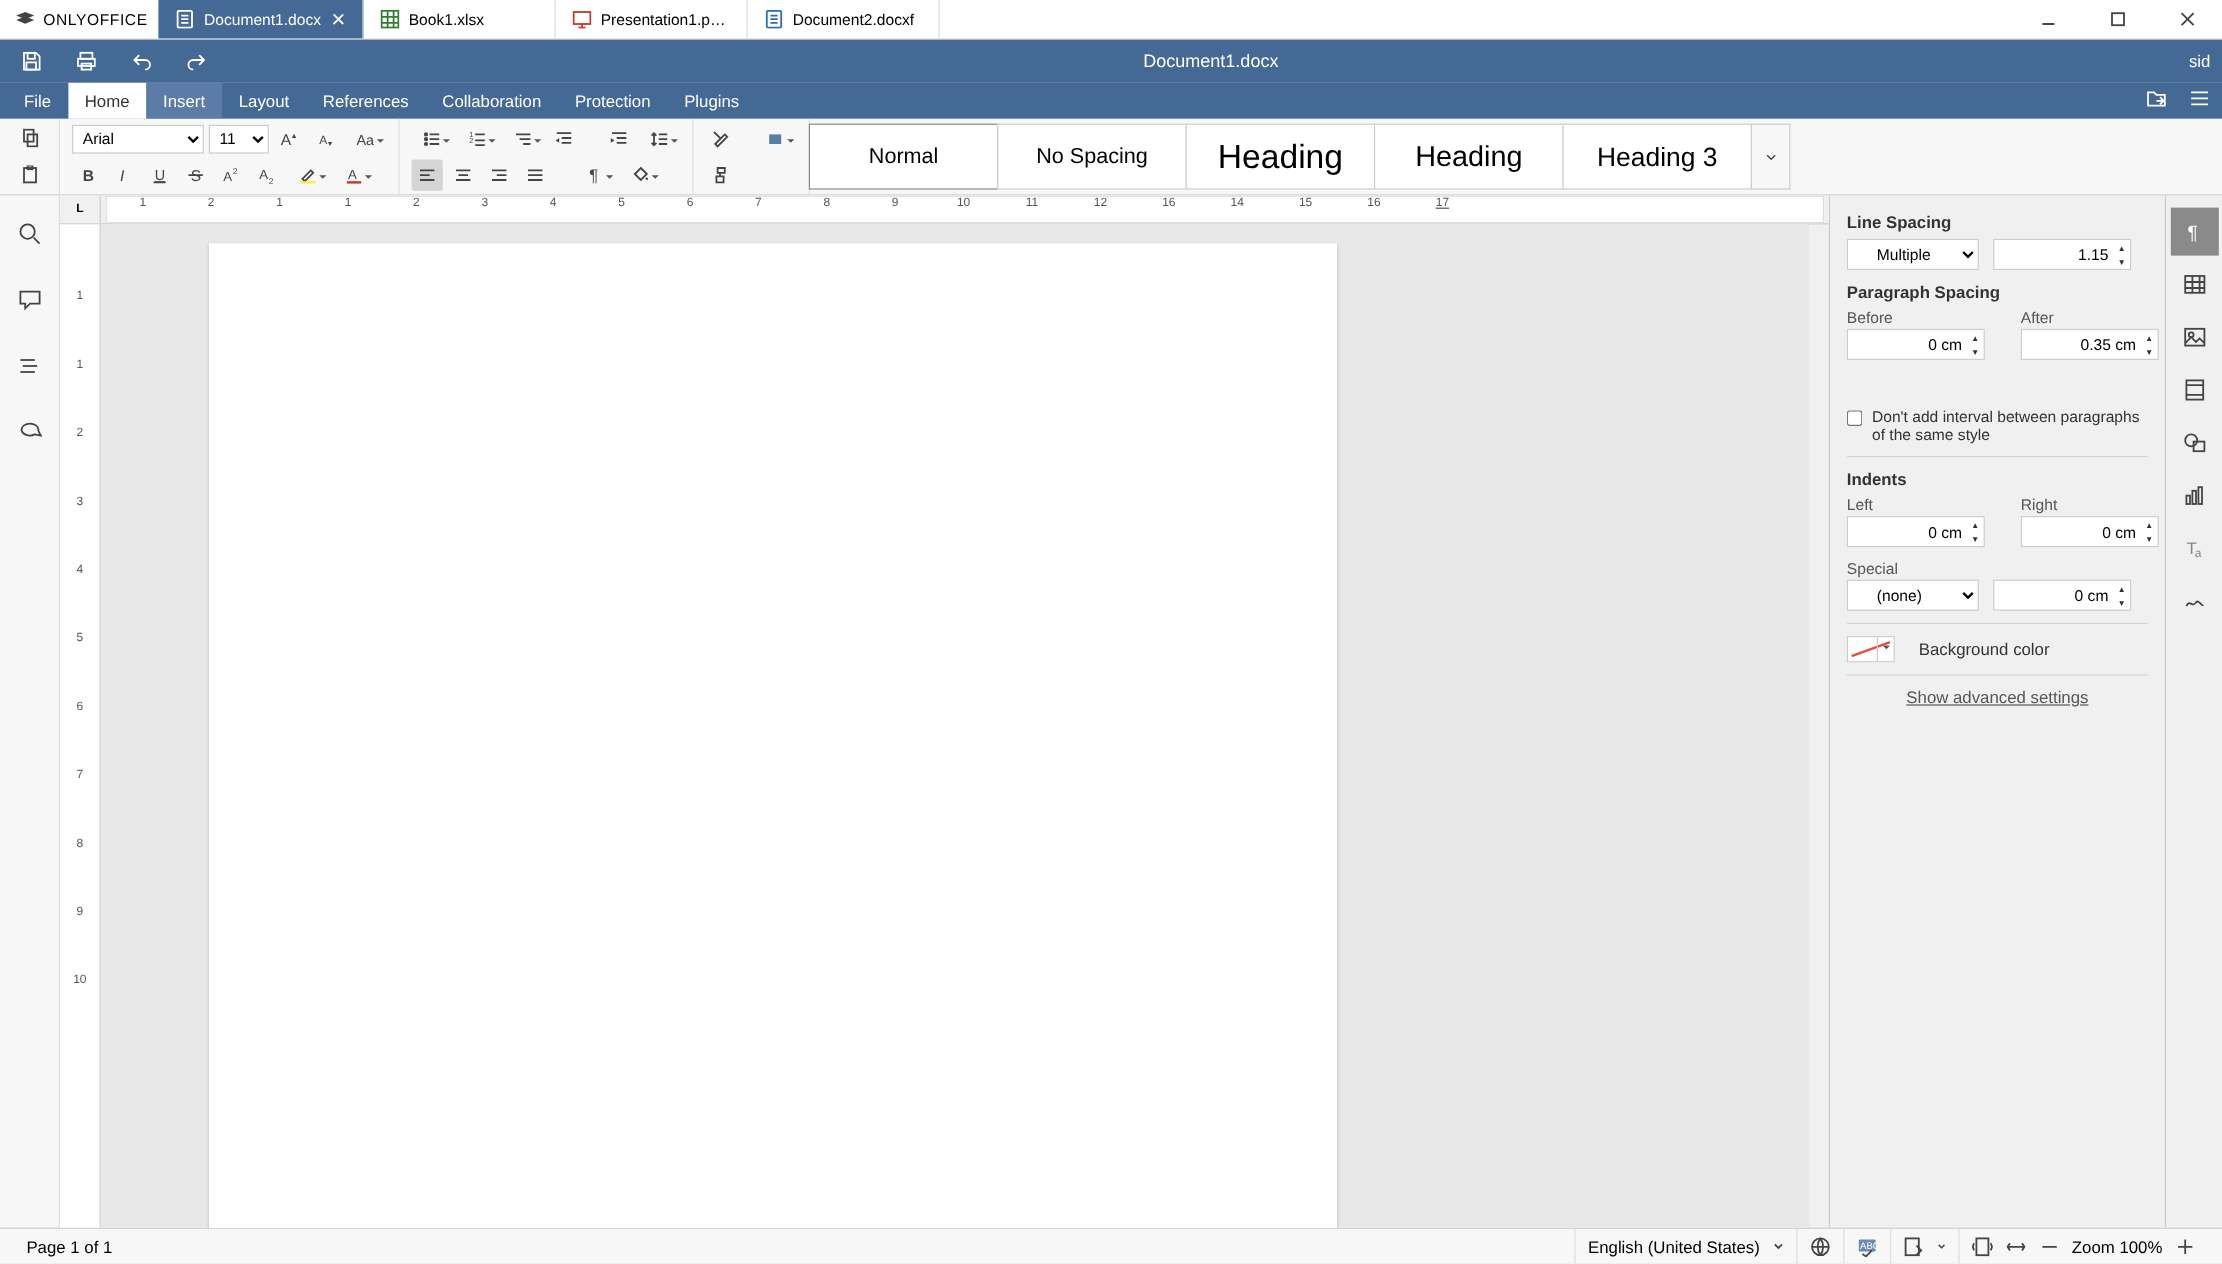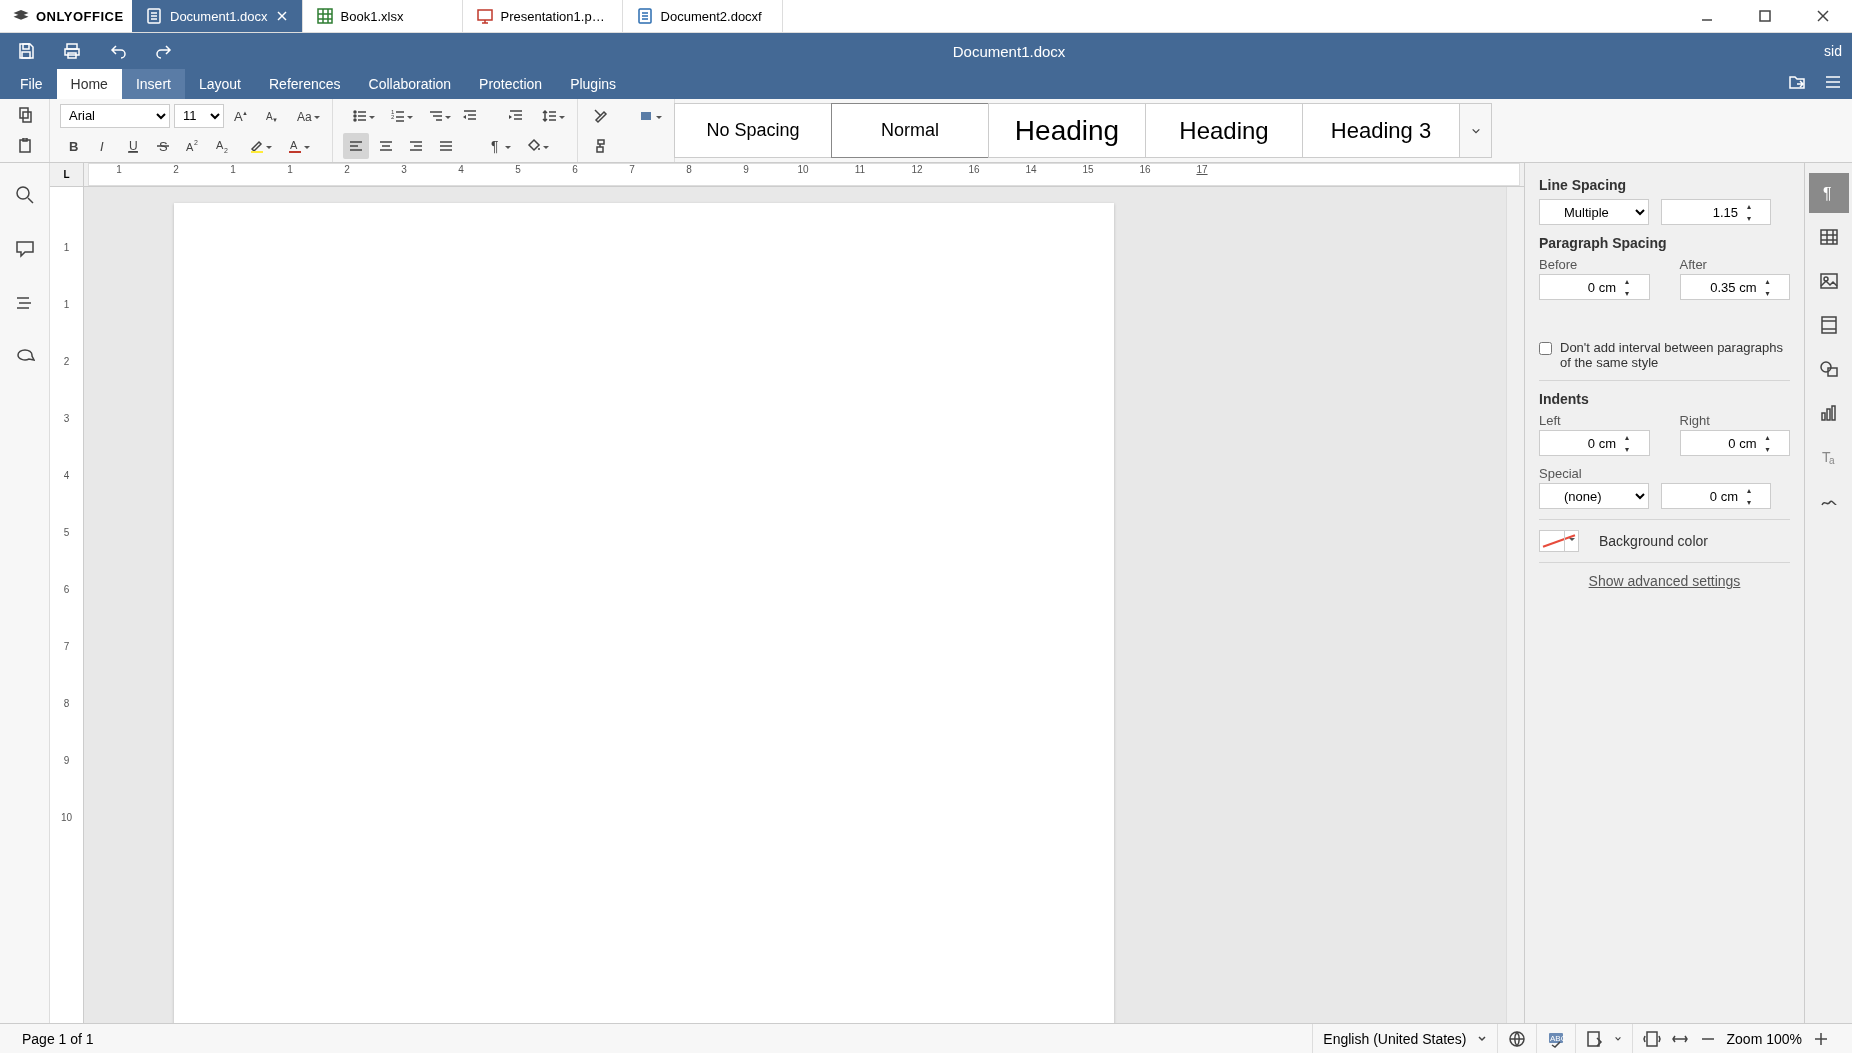--- a/index.html
+++ b/index.html
@@ -1,20 +1,20 @@
 <!DOCTYPE html>
 <html><head>
 <meta charset="utf-8">
 <style>
 * { box-sizing: border-box; margin: 0; padding: 0; font-family: Arial, sans-serif; }
 body { width: 1852px; height: 1053px; overflow: hidden; background: #f0f0f0; display: flex; flex-direction: column; }
 .titlebar { height: 33px; background: #fff; display: flex; align-items: stretch; border-bottom: 1px solid #ddd; }
 .logo-area { width: 132px; display: flex; align-items: center; padding-left: 12px; gap: 6px; }
 .logo-icon { width: 18px; height: 14px; }
-.logo-text { font-size: 13px; font-weight: bold; letter-spacing: 0.5px; }
+.logo-text { font-size: 13px; font-weight: normal; letter-spacing: 0.5px; }
 .tab { display: flex; align-items: center; padding: 0 14px; gap: 8px; font-size: 13px; border-right: 1px solid #ddd; cursor: pointer; min-width: 160px; max-width: 200px; }
 .tab.active { background: #446995; color: #fff; }
 .tab-icon { width: 16px; height: 16px; flex-shrink: 0; }
 .tab-label { white-space: nowrap; overflow: hidden; text-overflow: ellipsis; flex: 1; }
 .tab-close { width: 12px; height: 12px; flex-shrink: 0; }
 .window-controls { margin-left: auto; display: flex; }
 .window-btn { width: 58px; display: flex; align-items: center; justify-content: center; cursor: pointer; }
 .window-btn svg { width: 14px; height: 14px; }
 
 .quickbar { height: 36px; background: #446995; display: flex; align-items: center; padding: 0 10px; color: #fff; }
@@ -64,21 +64,21 @@
 .vruler{width:34px;background:#fff;border-right:1px solid #ccc;position:relative;}
 .vruler-mark{position:absolute;left:50%;transform:translate(-50%,-50%) rotate(0deg);font-size:10px;color:#555;}
 .canvas-scroll{flex:1;overflow:auto;background:#e8e8e8;position:relative;}
 .page{width:940px;min-height:1200px;background:#fff;margin:16px 0 16px 90px;box-shadow:0 1px 3px rgba(0,0,0,.2);}
 .scrollbar-v{width:18px;background:#f0f0f0;border-left:1px solid #ddd;}
 
 .right-panel{width:280px;background:#f0f0f0;border-left:1px solid #ccc;padding:14px 14px;font-size:14px;color:#333;overflow:auto;}
 .rp-label{font-weight:bold;margin-bottom:6px;}
 .rp-row{display:flex;gap:12px;align-items:center;margin-bottom:10px;}
 .rp-select{flex:0 0 110px;height:26px;border:1px solid #ccc;background:#fff;font-size:13px;padding:0 20px;}
-.rp-spin{flex:0 0 110px;height:26px;border:1px solid #ccc;background:#fff;display:flex;align-items:center;}
+.rp-spin{flex:0 0 110px;height:26px;border:1px solid #ccc;background:#fff;display:flex;align-items:center;padding-left:19px;}
 .rp-spin input{border:none;width:80px;text-align:right;font-size:13px;padding-right:4px;outline:none;}
 .rp-spin .spinbtns{width:14px;display:flex;flex-direction:column;}
 .rp-spin .spinbtns div{height:12px;display:flex;align-items:center;justify-content:center;font-size:8px;cursor:pointer;}
 .rp-sub{font-size:13px;color:#555;margin-bottom:2px;}
 .rp-sep{height:1px;background:#d5d5d5;margin:10px 0;}
 .rp-check{display:flex;gap:8px;align-items:flex-start;font-size:13px;margin-bottom:8px;margin-top:40px;}
 .rp-check input{margin-top:2px;}
 .rp-link{color:#555;text-decoration:underline;cursor:pointer;text-align:center;margin-top:8px;}
 .rp-colorbox{width:40px;height:22px;border:1px solid #ccc;background:#fff;position:relative;display:inline-flex;align-items:center;justify-content:center;margin-right:8px;}
 .rp-colorbox::before{content:"";position:absolute;left:2px;right:2px;top:50%;height:2px;background:#e74c3c;transform:translateY(-50%) rotate(-20deg);}
@@ -423,22 +423,22 @@
     <div class="ribbon-row">
       <div class="rb-btn">
           <svg viewBox="0 0 16 16">
             <path d="M5 2h6v4H5zM7 6v3M4 9h6v5H4z"></path>
           </svg>
         </div>
     </div>
   </div>
 
   <div class="styles-gallery">
+    <div class="style-item selected">Normal</div>
     <div class="style-item">No Spacing</div>
-    <div class="style-item selected">Normal</div>
     <div class="style-item h1">Heading</div>
     <div class="style-item h2">Heading</div>
     <div class="style-item h3">Heading 3</div>
     <div class="styles-more">
         <svg viewBox="0 0 12 12" width="10" height="10">
           <path d="M2 4l4 4 4-4"></path>
         </svg>
       </div>
   </div>
 </div>

